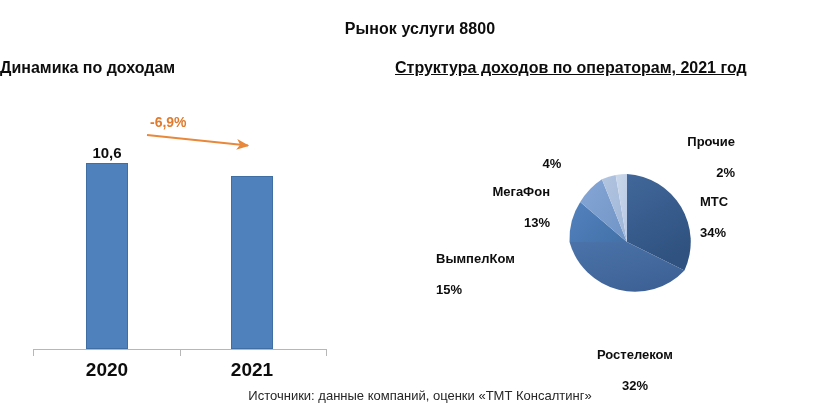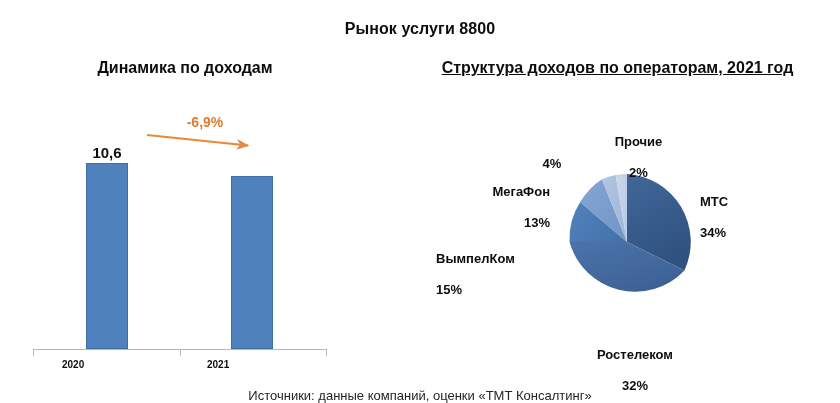--- a/index.html
+++ b/index.html
@@ -31,43 +31,43 @@
     text-align: center;
     font-size: 16px;
     font-weight: bold;
     letter-spacing: 0.1px;
     color: #0d0d0d;
   }
   .panel-title {
     font-size: 16px;
     font-weight: bold;
     color: #0d0d0d;
-    text-align: center;
     white-space: nowrap;
   }
   .panel-title.left  { left: 0;   top: 45px; width: 370px; }
   .panel-title.right { left: 395px; top: 45px; width: 445px; text-decoration: underline; }
 
   
   .bar {
     background: #4F81BD;
     border: 1px solid #3f6ea5;
     box-sizing: border-box;
   }
   .bar-label {
     font-size: 15px;
     font-weight: bold;
     color: #0d0d0d;
     text-align: center;
     white-space: nowrap;
   }
   .cat-label {
-    font-size: 10px;
-    font-weight: bold;
-    color: #0d0d0d;
+    font-size: 19px;
+    font-weight: bold;
+    color: #0d0d0d;
+    text-align: center;
     white-space: nowrap;
   }
   .axis-line {
     left: 33px;
     top: 335px;
     width: 294px;
     height: 1px;
     background: #b7b7b7;
   }
   .axis-tick {
@@ -76,21 +76,20 @@
     background: #b7b7b7;
     top: 336px;
   }
 
   
   .arrow-svg { left: 140px; top: 96px; }
   .growth-label {
     left: 150px;
     top: 100px;
     width: 110px;
-    text-align: center;
     font-size: 14px;
     font-weight: bold;
     color: #E07B2E;
     white-space: nowrap;
   }
 
   
   .pie-svg { left: 549px; top: 150px; }
 
   .pie-label {
@@ -98,21 +97,21 @@
     font-weight: bold;
     color: #0d0d0d;
     line-height: 1.18;
     white-space: pre-line;
   }
   .pl-mts      { left: 700px; top: 165px; width: 110px; text-align: left; }
   .pl-rt       { left: 560px; top: 318px; width: 150px; text-align: center; }
   .pl-vk       { left: 436px; top: 222px; width: 110px; text-align: left; }
   .pl-mf       { left: 455px; top: 155px; width: 95px;  text-align: right; }
   .pl-obs      { left: 487px; top: 96px;  width: 130px; text-align: center; }
-  .pl-other    { left: 596px; top: 105px; width: 85px;  text-align: center; }
+  .pl-other    { left: 650px; top: 105px; width: 85px;  text-align: right; }
 
   
   .source-note {
     left: 0;
     top: 374px;
     width: 840px;
     text-align: center;
     font-size: 13px;
     color: #262626;
     white-space: nowrap;

